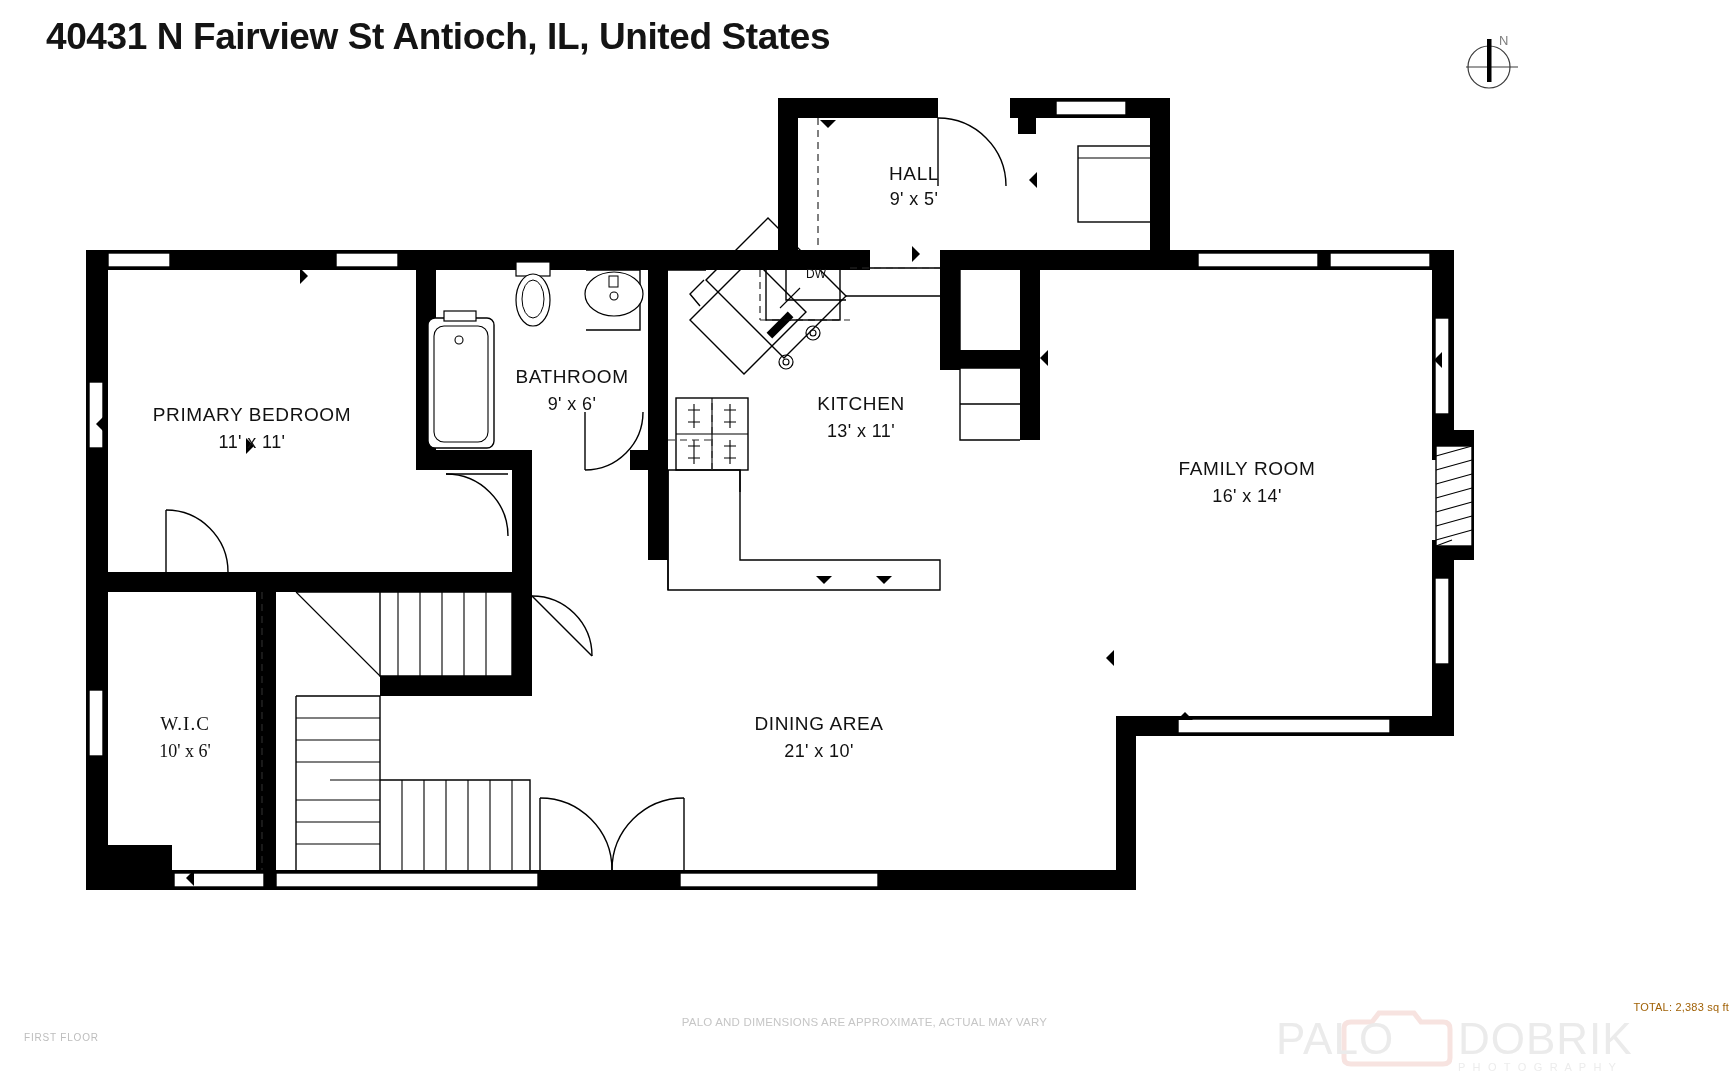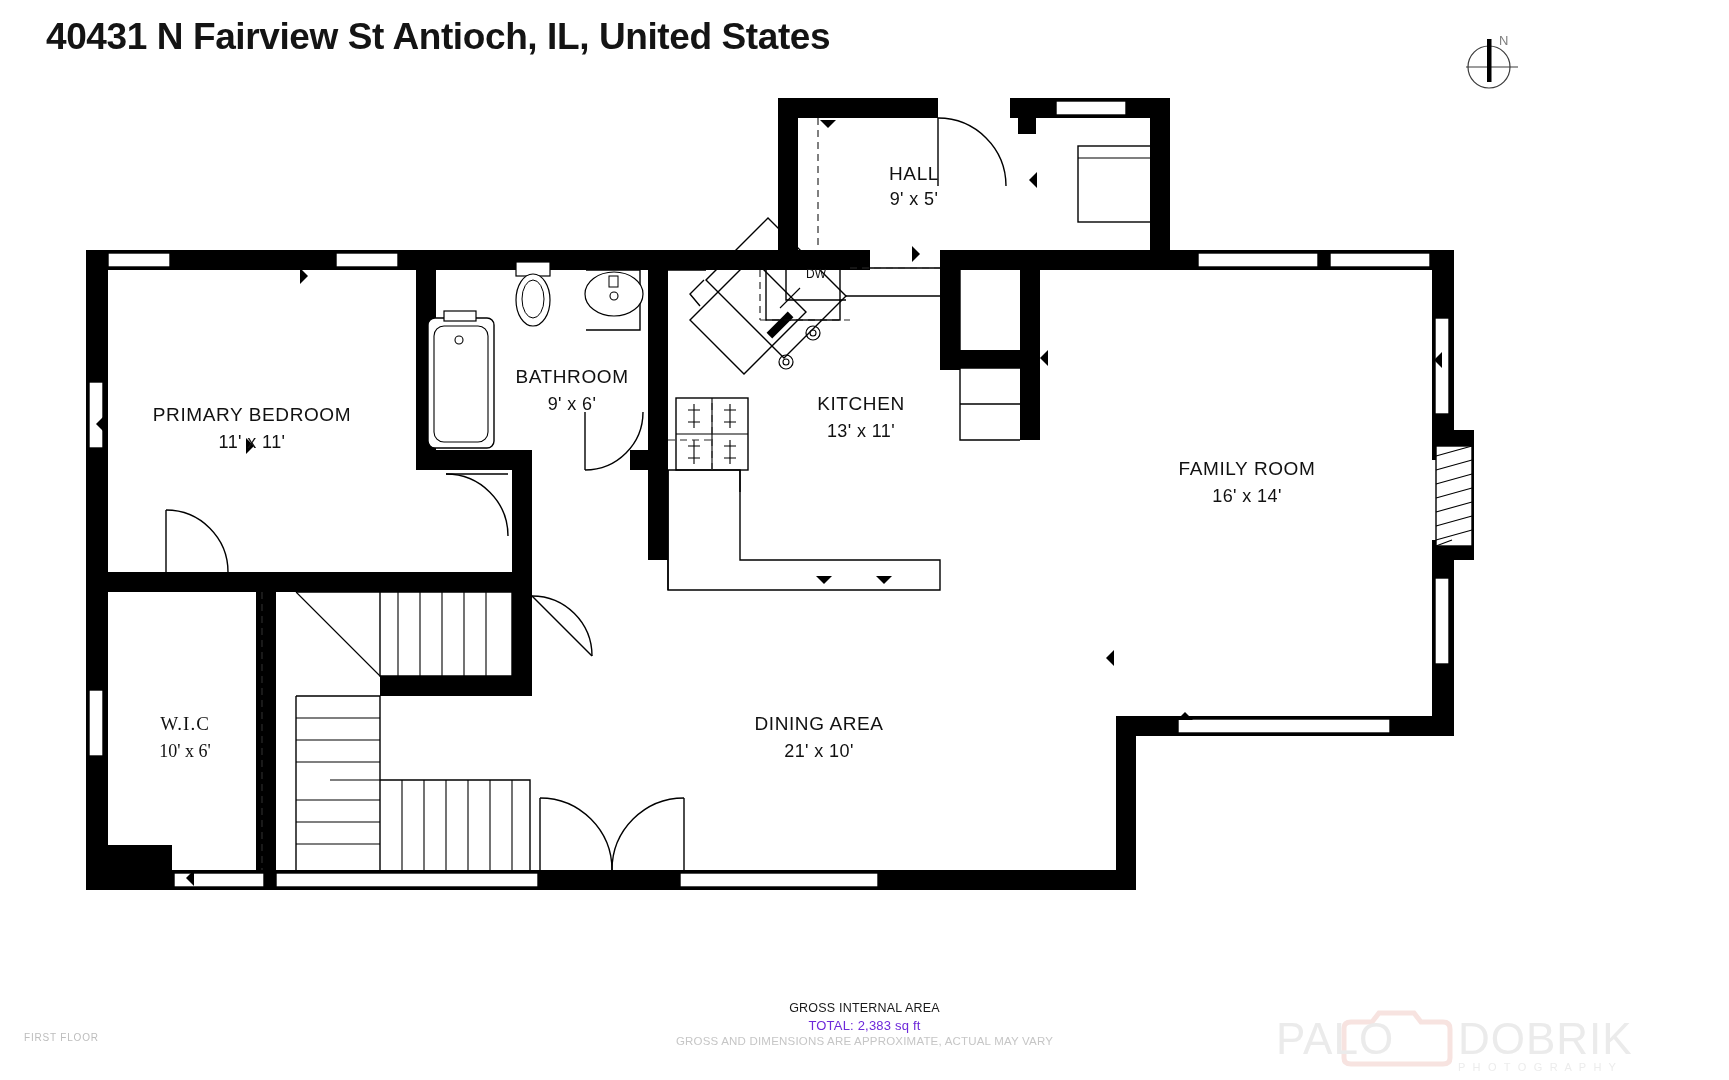--- a/index.html
+++ b/index.html
@@ -14,21 +14,21 @@
 
   #compass{position:absolute;left:1466px;top:22px;width:56px;height:72px;}
 
   #plan{position:absolute;left:0;top:0;width:1729px;height:1080px;}
 
   #footer{
     position:absolute;left:0;top:1000px;width:1729px;text-align:center;
     line-height:1.35;
   }
   #footer .l1{font-size:12.5px;color:#1a1a1a;letter-spacing:.2px;}
-  #footer .l2{font-size:13px;color:#6d28d9;letter-spacing:.2px;}
+  #footer .l2{font-size:11px;color:#a16207;letter-spacing:.2px;text-align:right;}
   #footer .l3{font-size:13px;color:#1a1a1a;letter-spacing:.1px;}
   #footer .l4{font-size:11.5px;color:#c6c6c6;letter-spacing:.2px;}
 
   #floor-label{
     position:absolute;left:24px;top:1032px;
     font-size:10px;color:#bdbdbd;letter-spacing:.8px;
   }
 
   #watermark{position:absolute;left:1262px;top:1004px;width:452px;height:72px;opacity:1;}
   #watermark .wm-text{fill:#ebebeb;}
@@ -307,23 +307,22 @@
     </g>
 
     <g>
       <text class="rlabel wic-name" x="185" y="730" text-anchor="middle">W.I.C</text>
       <text class="rlabel wic-dim" x="185" y="757" text-anchor="middle">10' x 6'</text>
     </g>
   </g>
 </svg>
 
 <div id="footer">
-  <div class="l1">GROSS INTERNAL AREA</div>
   <div class="l2">TOTAL: 2,383 sq ft</div>
-  <div class="l4">GROSS AND DIMENSIONS ARE APPROXIMATE, ACTUAL MAY VARY</div>
+  <div class="l4">PALO AND DIMENSIONS ARE APPROXIMATE, ACTUAL MAY VARY</div>
 </div>
 
 <div id="floor-label">FIRST FLOOR</div>
 
 <svg id="watermark" viewBox="0 0 452 72">
   <path class="wm-cam" d="M82 54 L82 24 Q82 18 89 18 L110 18 L117 9 L152 9 L159 18 L181 18 Q188 18 188 25 L188 54 Q188 60 181 60 L89 60 Q82 60 82 54 Z"></path>
   <text class="wm-text" x="14" y="50" font-family="Liberation Sans, sans-serif" font-size="44" letter-spacing="1">PALO</text>
   <text class="wm-text" x="196" y="50" font-family="Liberation Sans, sans-serif" font-size="44" letter-spacing="1">DOBRIK</text>
   <text class="wm-sub" x="196" y="67" font-family="Liberation Sans, sans-serif" font-size="11" letter-spacing="2.2">P H O T O G R A P H Y</text>
 </svg>

